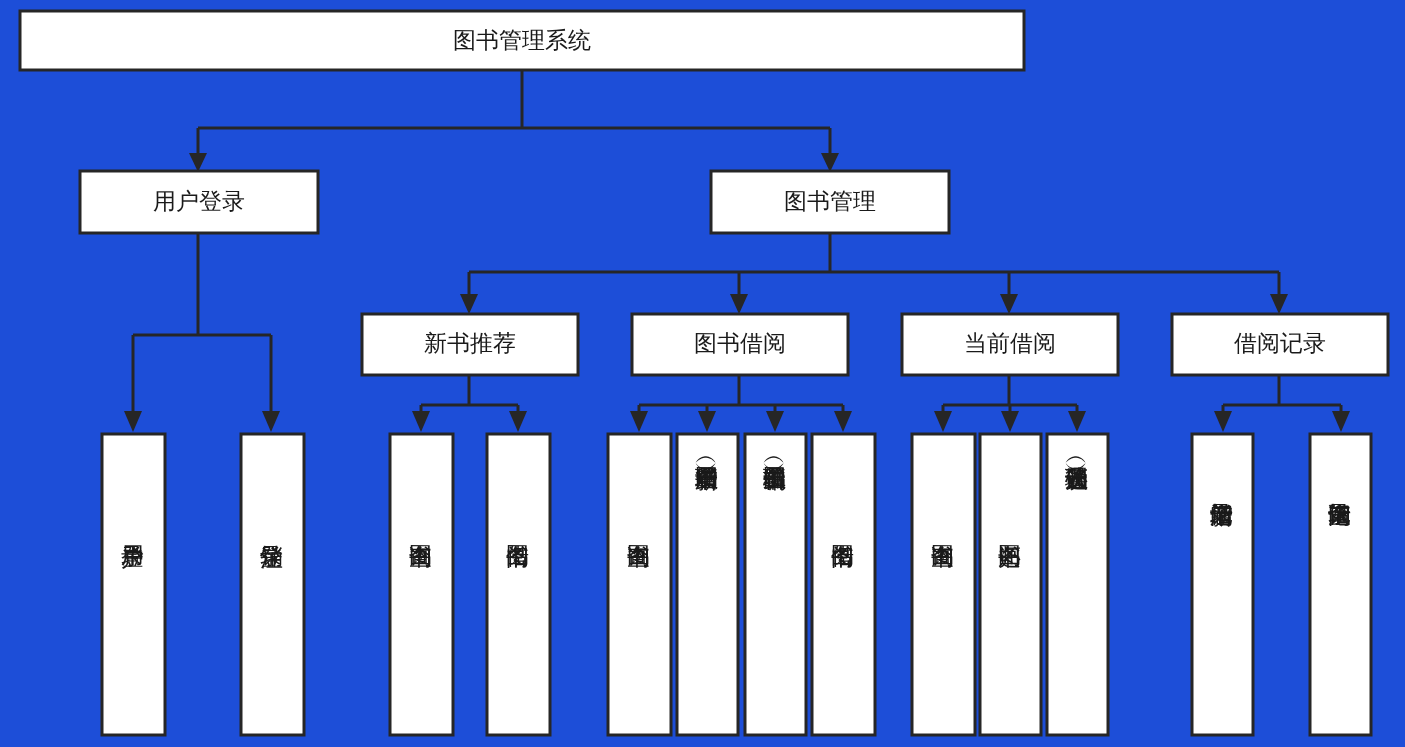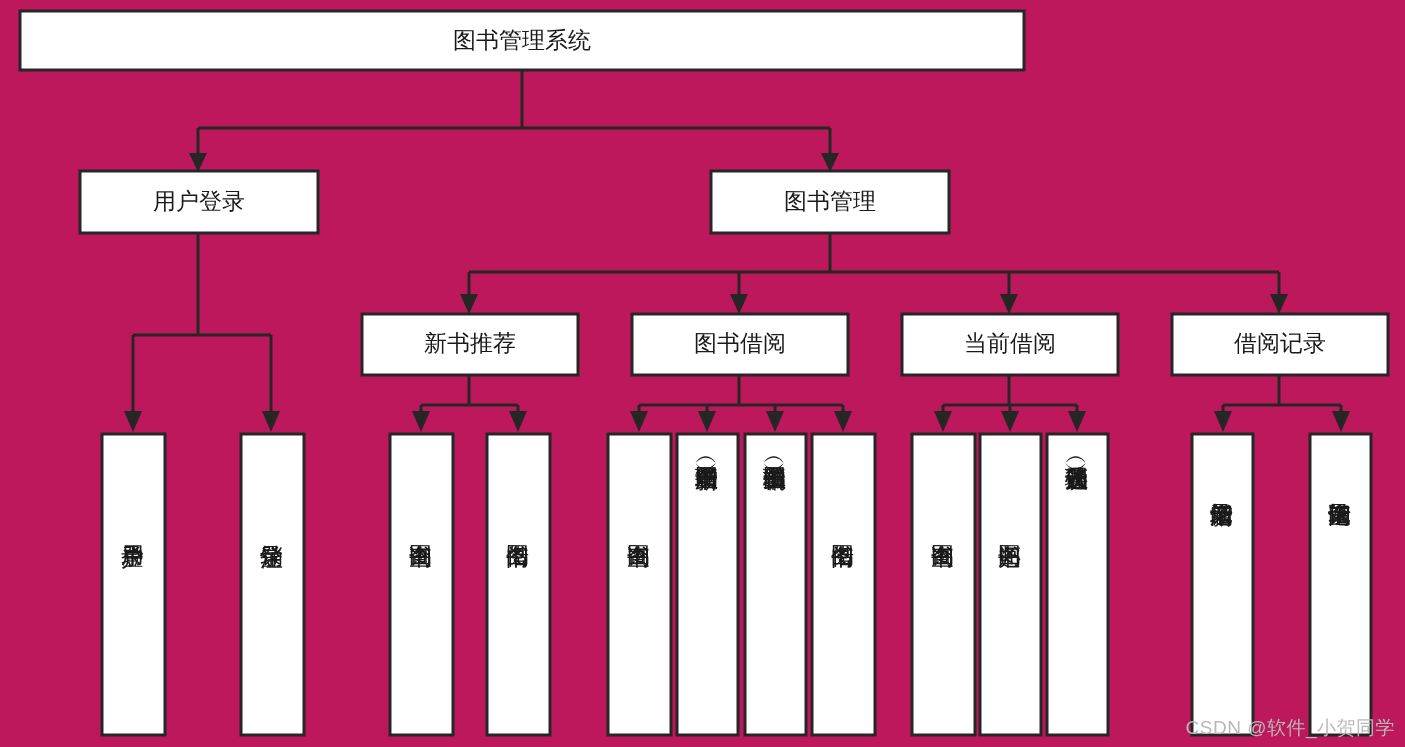--- a/index.html
+++ b/index.html
@@ -11,21 +11,21 @@
   body {
     width: 1405px;
     height: 747px;
     font-family: "Liberation Sans", "DejaVu Sans", sans-serif;
     overflow: hidden;
   }
   #diagram-root {
     position: relative;
     width: 1405px;
     height: 747px;
-    background: #be185d;
+    background: #1d4ed8;
   }
   svg.diagram-canvas {
     position: absolute;
     left: 0;
     top: 0;
     width: 1405px;
     height: 747px;
     display: block;
   }
   .node-rect {
@@ -235,15 +235,14 @@
       <text class="node-label-vertical" x="1222" y="485" writing-mode="tb">新增借阅记录</text>
     </g>
 
     <g>
       <rect class="node-rect" x="1310" y="434" width="61" height="301"></rect>
       <text class="node-label-vertical" x="1340" y="485" writing-mode="tb">查询借阅记录</text>
     </g>
 
   </svg>
 
-  <div class="watermark">CSDN @软件_小贺同学</div>
 
 </div>
 
 </body></html>

